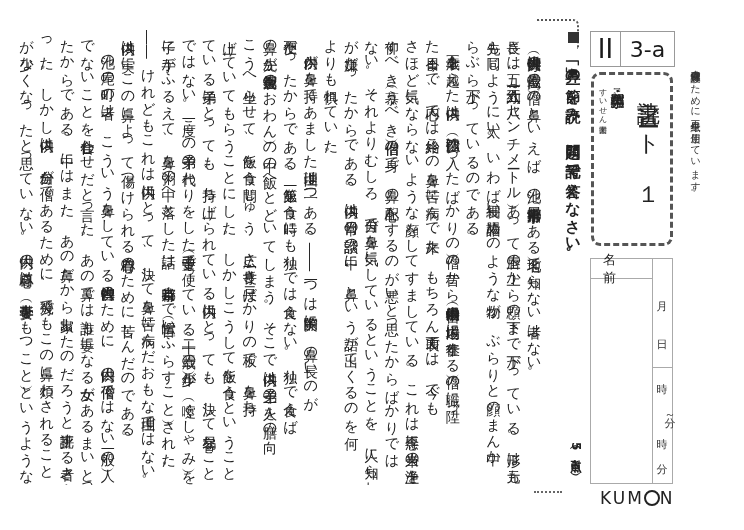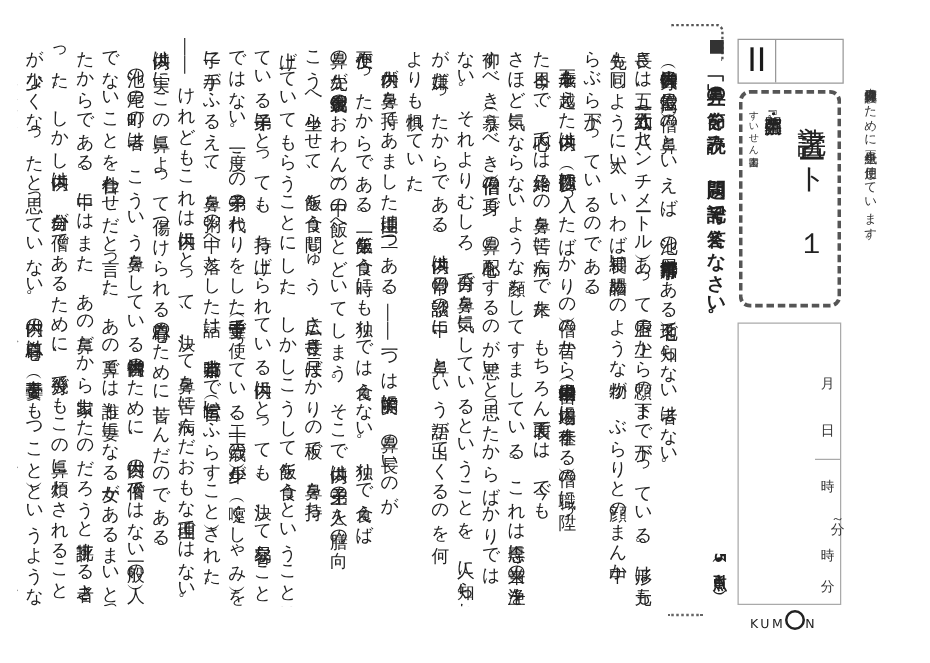--- a/index.html
+++ b/index.html
@@ -36,49 +36,54 @@
        font-family:"DejaVu Sans","Liberation Sans",sans-serif;font-size:8px;color:#333;}
   
   .name-box{position:absolute;left:590px;top:258px;width:83px;height:226px;border:1px solid #aaa;box-sizing:border-box;}
   .name-col{position:absolute;left:0;top:0;width:61px;height:224px;border-right:1px solid #aaa;}
   .name-label{height:20px;border-bottom:1px solid #aaa;display:flex;align-items:center;justify-content:center;
        font-size:13px;letter-spacing:14px;padding-left:12px;box-sizing:border-box;}
   .date-col{position:absolute;left:61px;top:0;width:20px;height:224px;}
   .date-col .cell{position:absolute;left:0;width:20px;text-align:center;font-size:11px;color:#333;}
   .date-col .div{position:absolute;left:0;width:20px;border-top:1px solid #aaa;}
   .kumon{position:absolute;left:600px;top:488px;font-family:"DejaVu Sans","Liberation Sans",sans-serif;
-       font-size:10px;letter-spacing:2px;color:#222;}
+       font-size:17px;letter-spacing:2px;color:#222;}
   .kumon .o{display:inline-block;width:12px;height:12px;border:2px solid #222;border-radius:50%;vertical-align:-2px;}
   .recycle{position:absolute;left:688px;top:62px;writing-mode:vertical-rl;font-size:10px;letter-spacing:0.5px;color:#333;}
 </style>
 </head>
 <body>
 
 <div class="wavy-top"></div>
 <div class="wavy-bottom"></div>
 
 <div class="body-text" id="passage"><span class="line">　禅智内供（大寺の最高位の僧）の鼻といえば、池の尾（京都府宇治市にある地名）で知らない者はない。</span><span class="line">長さは五、六寸（約一五～一八センチメートル）あって上唇の上から顋の下まで下がっている。形は元も</span><span class="line">先も同じように太い。いわば細長い腸詰めのような物が、ぶらりと顔のまん中か</span><span class="line">らぶら下がっているのである。</span><span class="line">　五十歳を越えた内供は、沙弥（仏門に入ったばかりの僧）の昔から内道場供奉（宮中の内道場に奉仕する僧）の職に陞っ</span><span class="line">た今日まで、内心では始終この鼻を苦に病んで来た。もちろん表面では、今でも</span><span class="line">さほど気にならないような顔をしてすましている。これは専念に当来の浄土を渇</span><span class="line">仰すべき（慕うべき）僧侶の身で、鼻の心配をするのが悪いと思ったからばかりでは</span><span class="line">ない。それよりむしろ、自分で鼻を気にしているということを、人に知られるの</span><span class="line">が嫌だったからである。内供は日常の談話の中に、鼻という語が出てくるのを何</span><span class="line">よりも惧れていた。</span><span class="line">　内供が鼻を持てあました理由は二つある。――一つは実際的に、鼻の長いのが</span><span class="line">不便だったからである。第一飯を食う時にも独りでは食えない。独りで食えば、</span><span class="line">鼻の先が鋺（金属製のおわん）の中の飯へとどいてしまう。そこで内供は弟子の一人を膳の向</span><span class="line">こうへ坐らせて、飯を食う間じゅう、広さ一寸長さ二尺ばかりの板で、鼻を持ち</span><span class="line">上げていてもらうことにした。しかしこうして飯を食うということは、持ち上げ</span><span class="line">ている弟子にとっても、持ち上げられている内供にとっても、決して容易なこと</span><span class="line">ではない。一度この弟子の代わりをした中童子（寺で使っている十二、三歳の少年）が、嚔（くしゃみ）をした拍</span><span class="line">子に手がふるえて、鼻を粥の中へ落とした話は、当時京都まで喧伝（言いふらすこと）された。</span><span class="line">――けれどもこれは内供にとって、決して鼻を苦に病んだおもな理由ではない。</span><span class="line">内供は実にこの鼻によって傷つけられる自尊心のために苦しんだのである。</span><span class="line">　池の尾の町の者は、こういう鼻をしている禅智内供のために、内供の俗（僧ではない一般の人）</span><span class="line">でないことを仕合わせだと言った。あの鼻では誰も妻になる女があるまいと思っ</span><span class="line">たからである。中にはまた、あの鼻だから出家したのだろうと批評する者さえあ</span><span class="line">った。しかし内供は、自分が僧であるために、幾分でもこの鼻に煩わされること</span><span class="line">が少なくなったと思っていない。内供の自尊心は、妻帯（妻をもつこと）というような結果</span><span class="line">的な事実に左右されるためには、あまりにデリケイトにできていたのである。そ</span></div>
 
 <div class="instruction">
   <span class="square"></span>
   <span>「鼻」の一節を読み、問題に記号で答えなさい。</span>
 </div>
 <div class="points">（5点引き）</div>
 
 <div class="level-box">
   <div class="lv">II</div>
+  <div class="code">3-a</div>
 </div>
 
 <div class="title-box">
   <div class="title-main">読書シート　１</div>
   <div class="title-sub">『羅生門・鼻・芋粥』</div>
   <div class="title-sub-small">すいせん図書 Ｉ</div>
 </div>
 
 <div class="name-box">
+  <div class="name-col">
+    <div class="name-label">名前</div>
+    <div style="height:203px;"></div>
+  </div>
   <div class="date-col">
     <div class="cell" style="top:40px;">月</div>
     <div class="cell" style="top:78px;">日</div>
     <div class="div" style="top:108px;"></div>
     <div class="cell" style="top:123px;">時</div>
     <div class="cell" style="top:150px;writing-mode:vertical-rl;left:4px;">分～</div>
     <div class="cell" style="top:178px;">時</div>
     <div class="cell" style="top:203px;">分</div>
   </div>
 </div>

